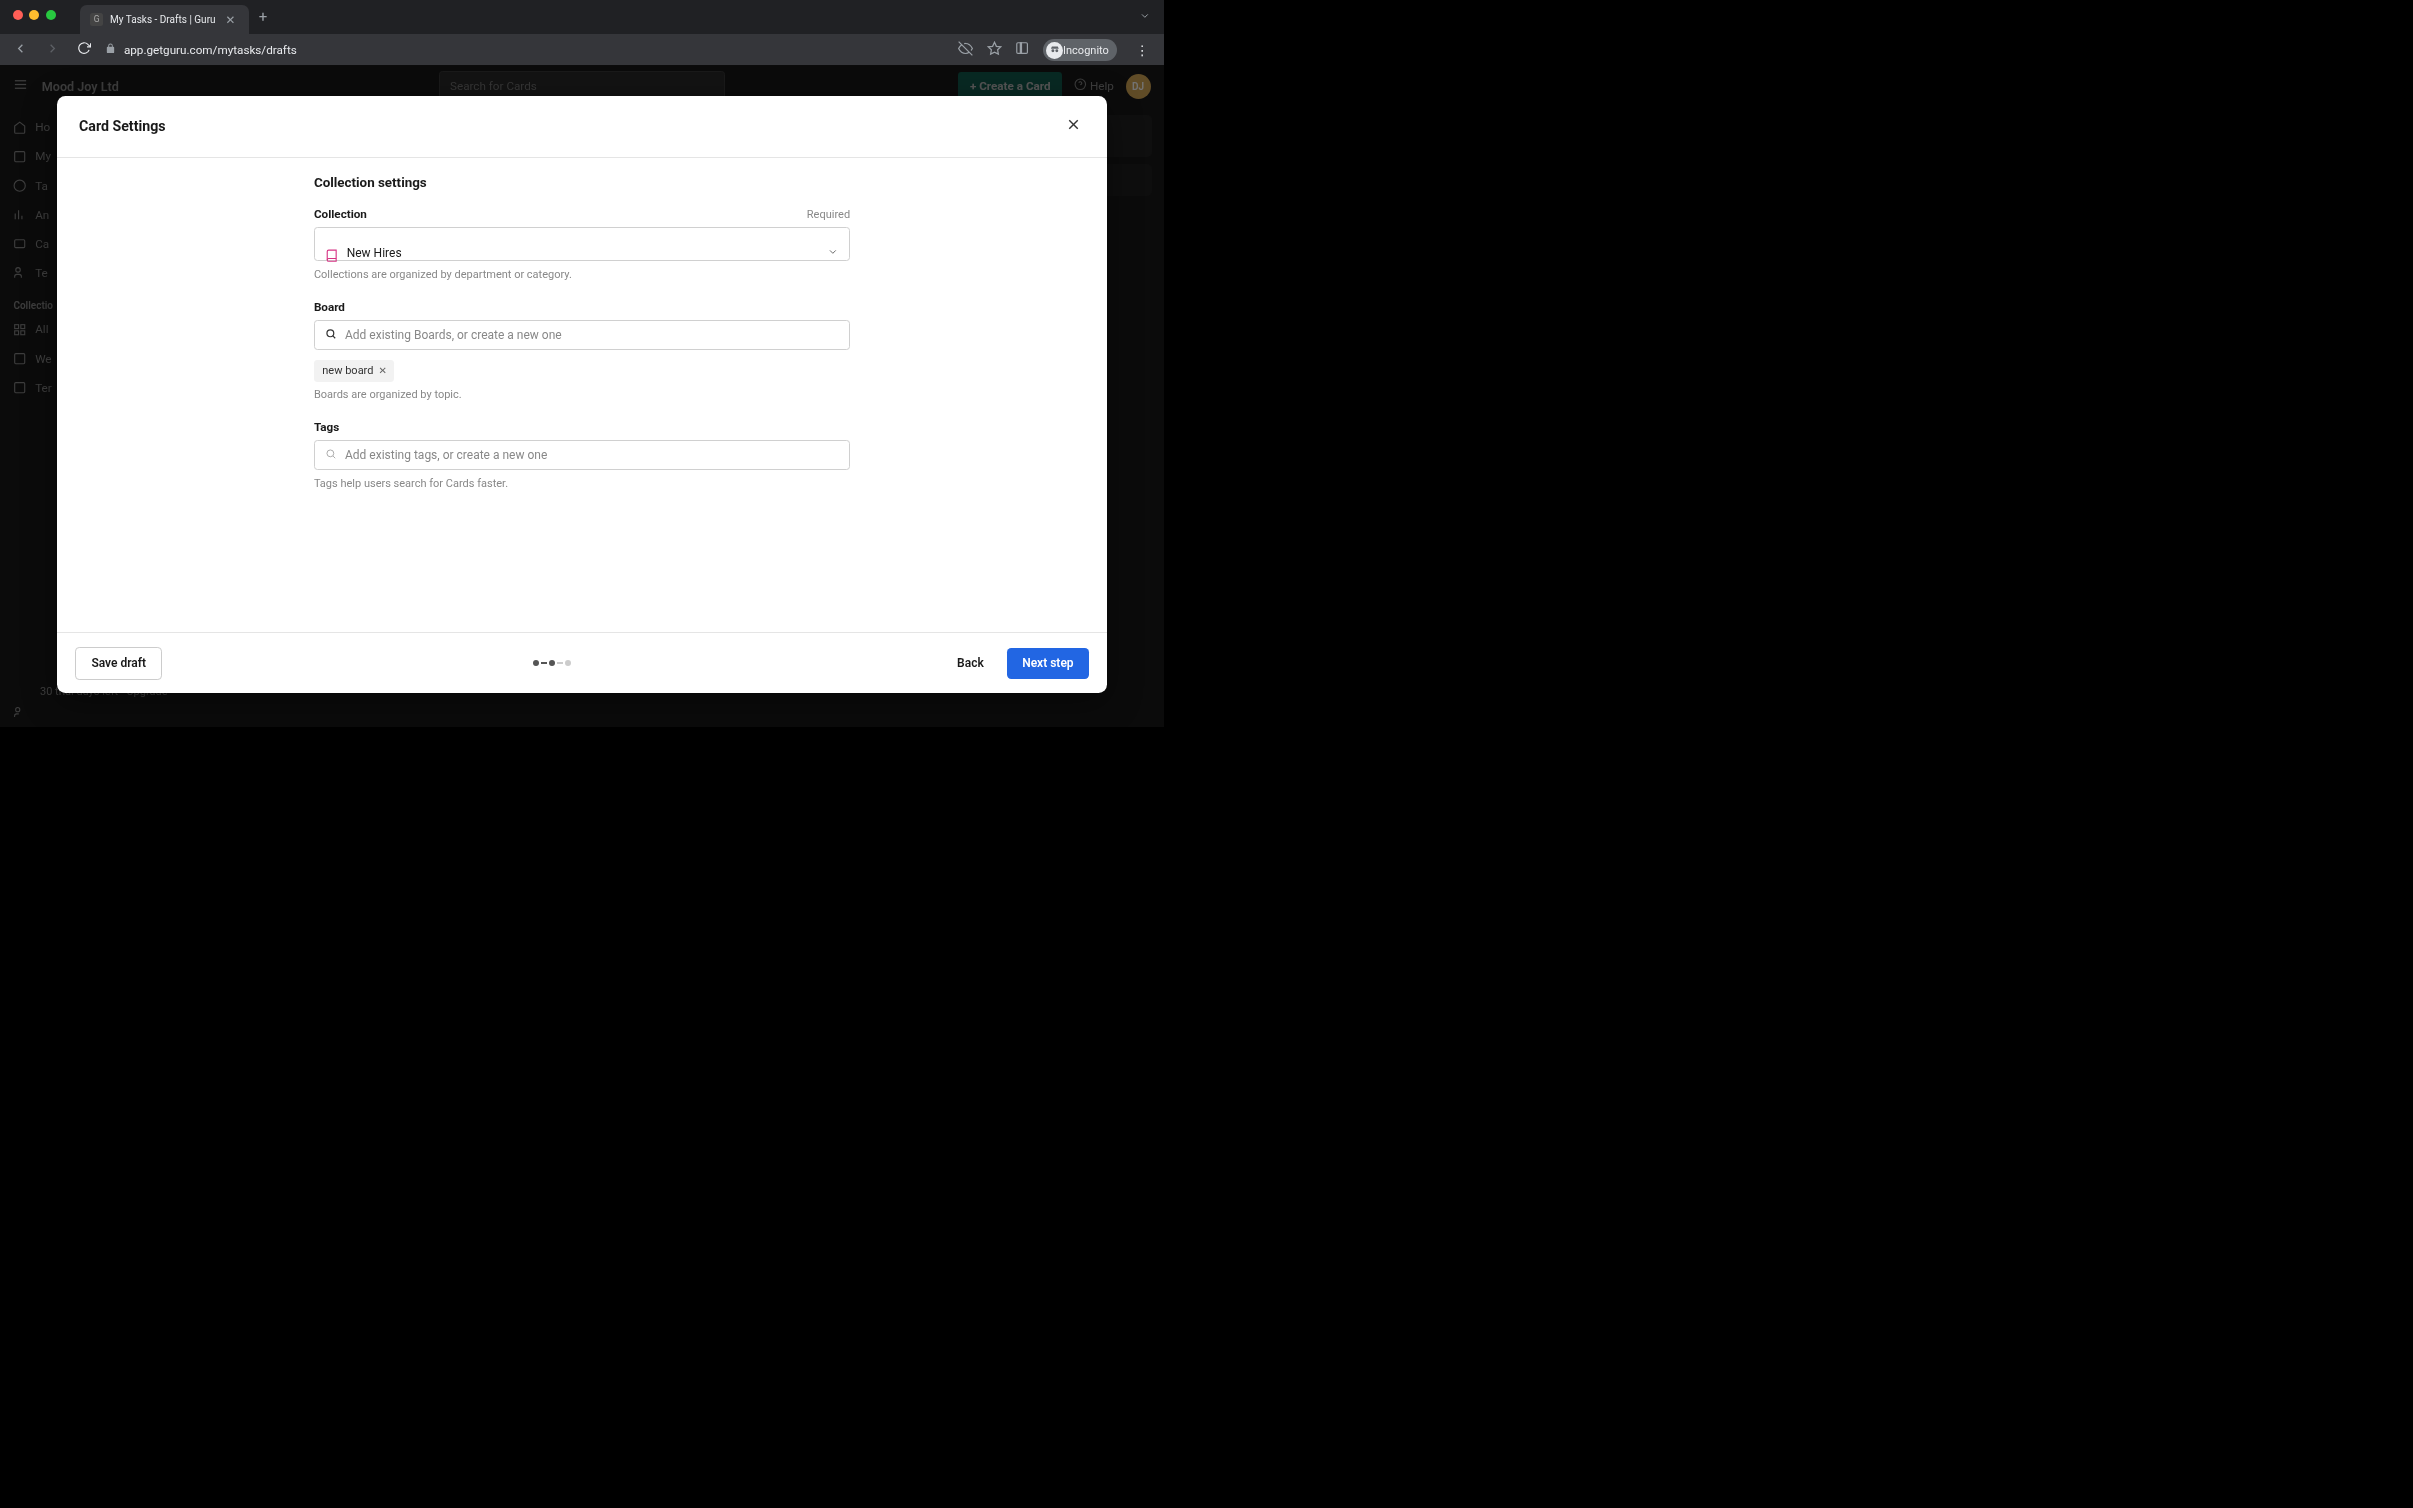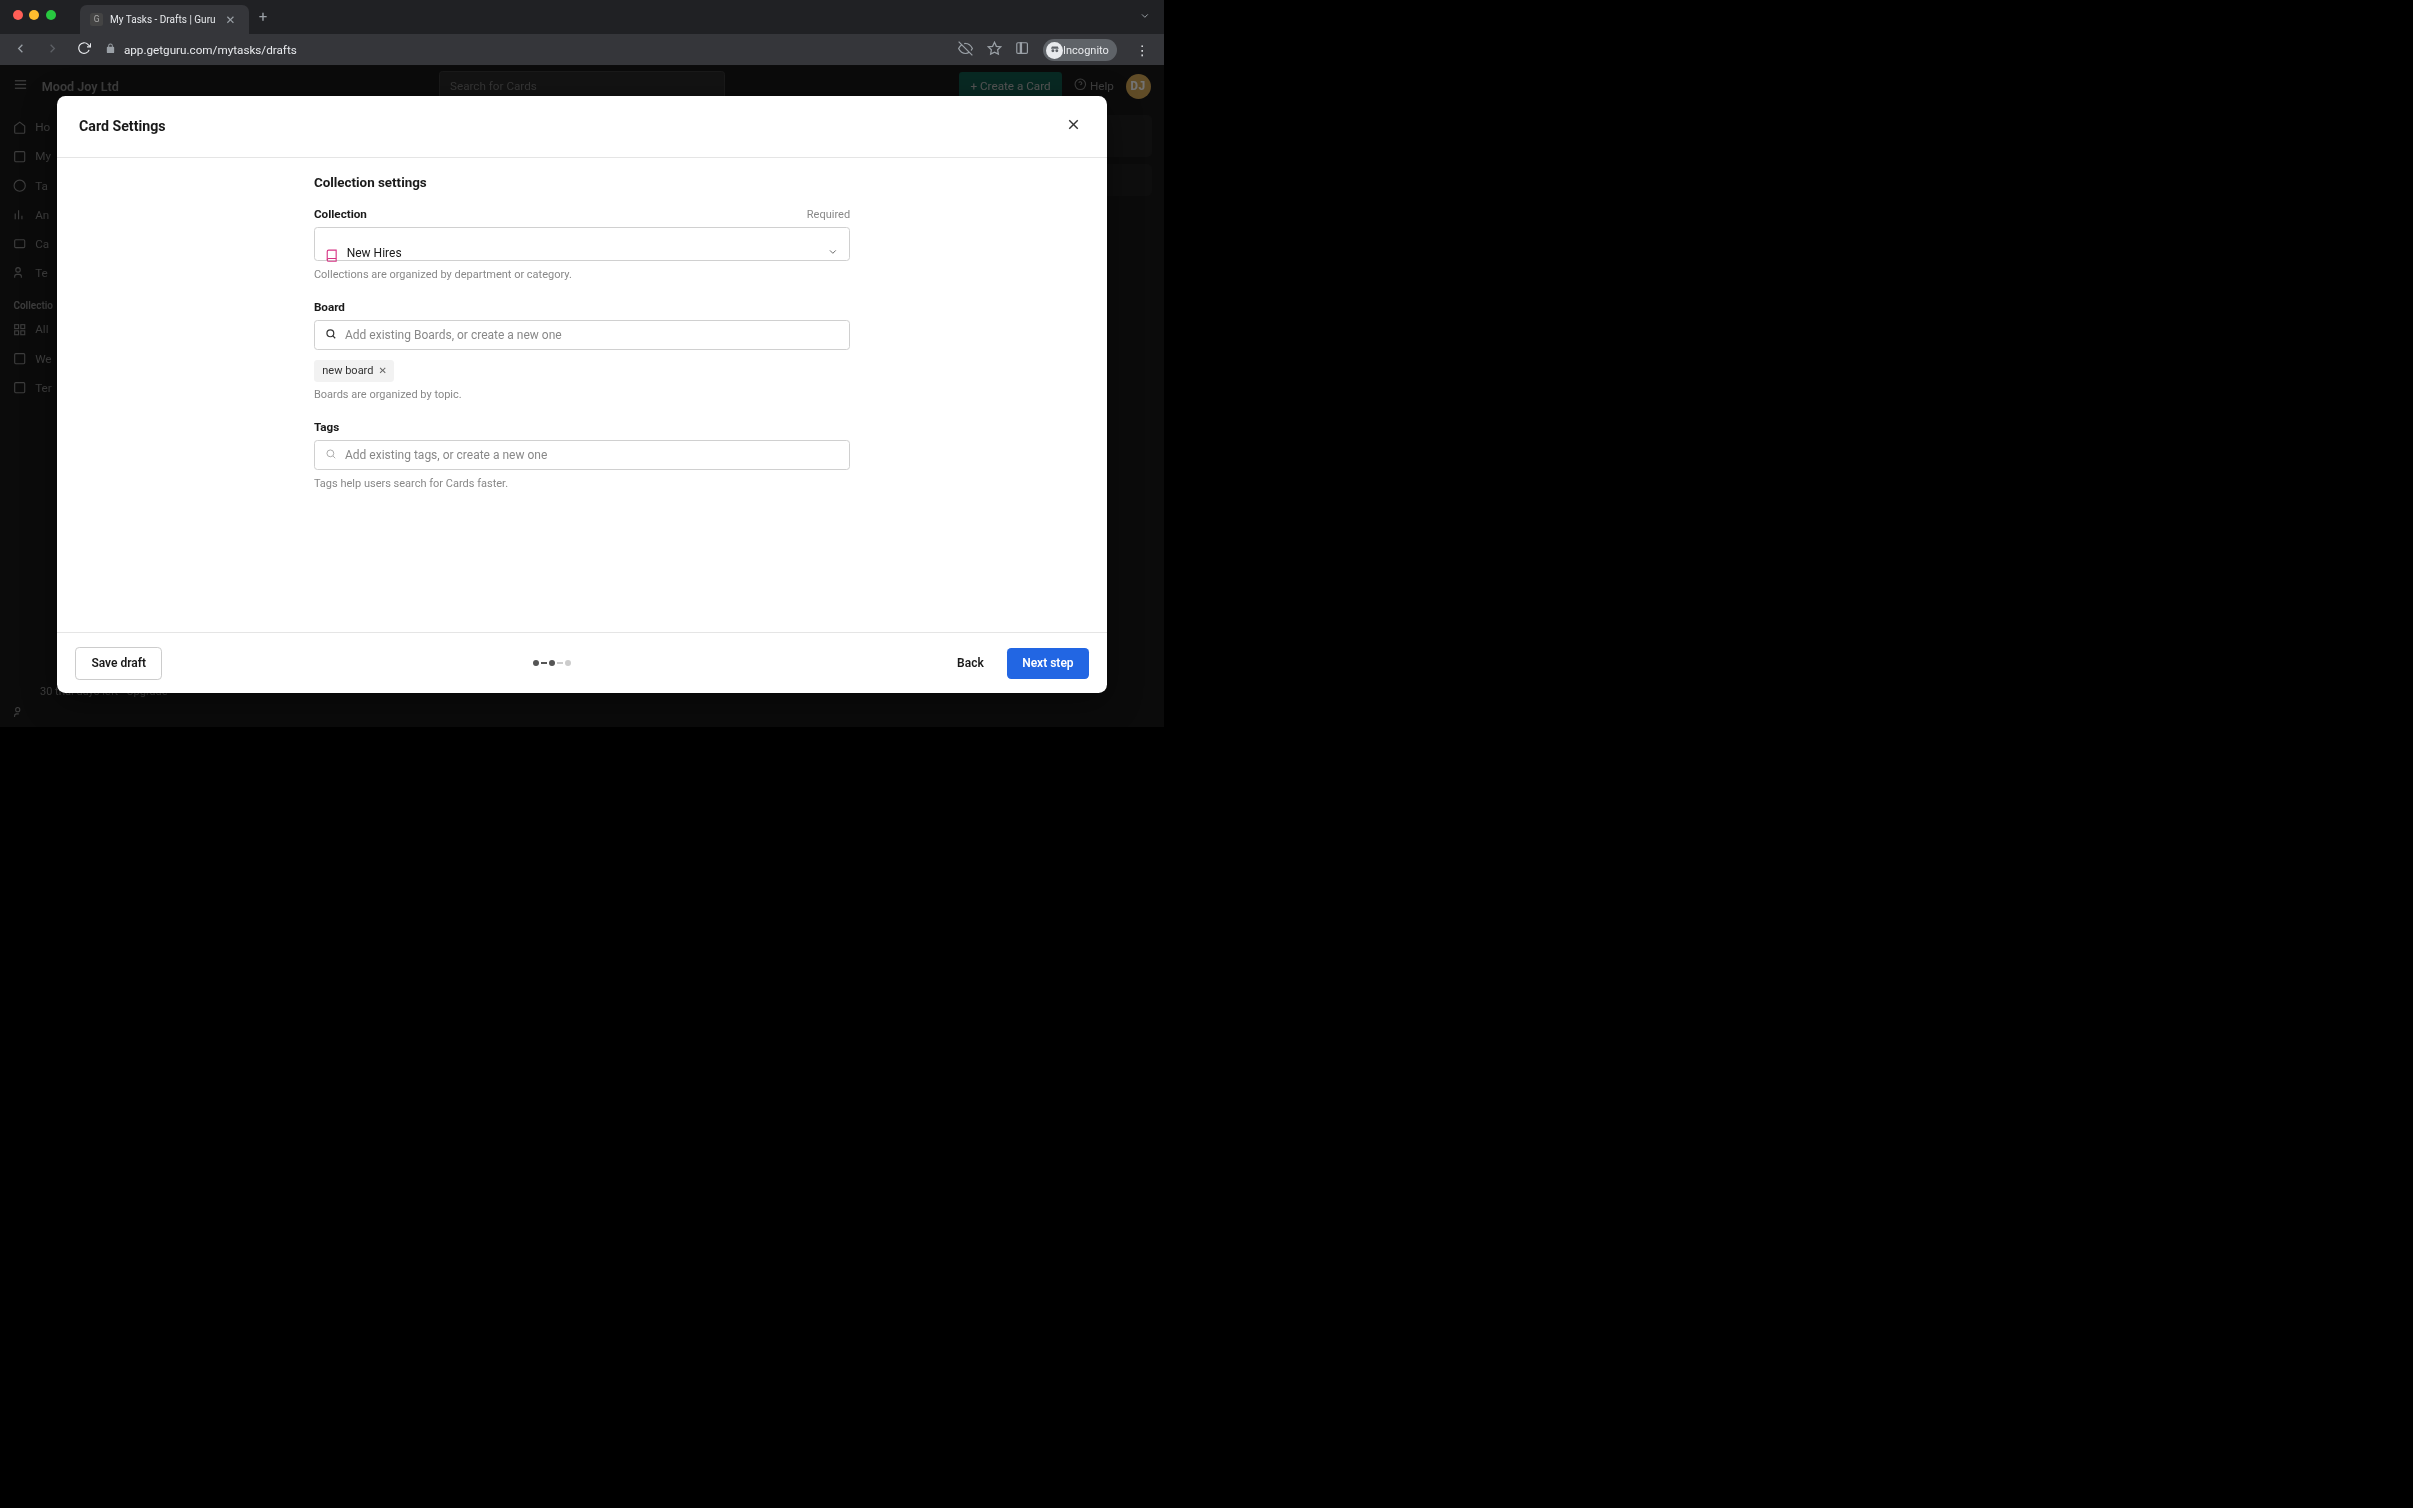--- a/index.html
+++ b/index.html
@@ -36,23 +36,23 @@
     .incognito-text { color: #e8eaed; font-size: 11px; }
     .menu-dots { color: #e8eaed; cursor: pointer; padding: 0 5px; }
     
     
     .app-backdrop { position: absolute; top: 65px; left: 0; right: 0; bottom: 0; background: #1a1a1a; }
     .app-header { height: 42px; display: flex; align-items: center; padding: 0 13.4px; gap: 13.4px; }
     .hamburger { color: #888; cursor: pointer; }
     .workspace-name { color: #888; font-weight: 600; font-size: 12.6px; }
     .search-box { margin-left: auto; margin-right: auto; width: 286px; height: 30px; background: #2a2a2a; border: 0.8px solid #3a3a3a; border-radius: 3.4px; padding: 0 10px; display: flex; align-items: center; color: #777; font-size: 11.7px; position: absolute; left: 50%; transform: translateX(-50%); }
     .header-actions { margin-left: auto; display: flex; align-items: center; gap: 11.7px; }
-    .create-card-btn { background: #0f7864; color: #fff; padding: 6.7px 11.7px; border-radius: 3.4px; font-size: 11.7px; font-weight: 400; display: flex; align-items: center; gap: 5px; opacity: 0.7; justify-content: flex-end; }
+    .create-card-btn { background: #0f7864; color: #fff; padding: 6.7px 11.7px; border-radius: 3.4px; font-size: 11.7px; font-weight: 700; display: flex; align-items: center; gap: 5px; opacity: 0.7; justify-content: flex-end; }
     .help-link { color: #888; font-size: 11.7px; display: flex; align-items: center; gap: 3.4px; }
-    .avatar { width: 25px; height: 25px; border-radius: 50%; background: #d4a857; color: #fff; display: flex; align-items: center; justify-content: center; font-size: 13px; font-weight: 600; font-family: Liberation Mono, monospace; }
+    .avatar { width: 25px; height: 25px; border-radius: 50%; background: #d4a857; color: #fff; display: flex; align-items: center; justify-content: center; font-size: 10px; font-weight: 600; }
     
     .sidebar { position: absolute; left: 0; top: 42px; width: 57px; bottom: 0; padding: 6.7px 0; overflow: hidden; }
     .sidebar-item { display: flex; align-items: center; gap: 8.4px; padding: 6.7px 13.4px; color: #888; font-size: 11.7px; margin-bottom: 1.7px; overflow: hidden; white-space: nowrap; }
     .sidebar-item svg { flex-shrink: 0; }
     .sidebar-section { padding: 11.7px 13.4px 5px; color: #888; font-size: 10px; font-weight: 600; overflow: hidden; white-space: nowrap; }
     .trial-footer { position: absolute; bottom: 8.4px; left: 13.4px; color: #888; font-size: 11px; white-space: nowrap; display: flex; align-items: center; gap: 6.7px; }
     
     .content-panel { position: absolute; left: 201px; right: 11.7px; top: 50px; height: 42px; background: #222; border-radius: 5px; }
     .content-sub { position: absolute; left: 201px; right: 11.7px; top: 99px; height: 32px; background: #1f1f1f; border-radius: 5px; }
     

